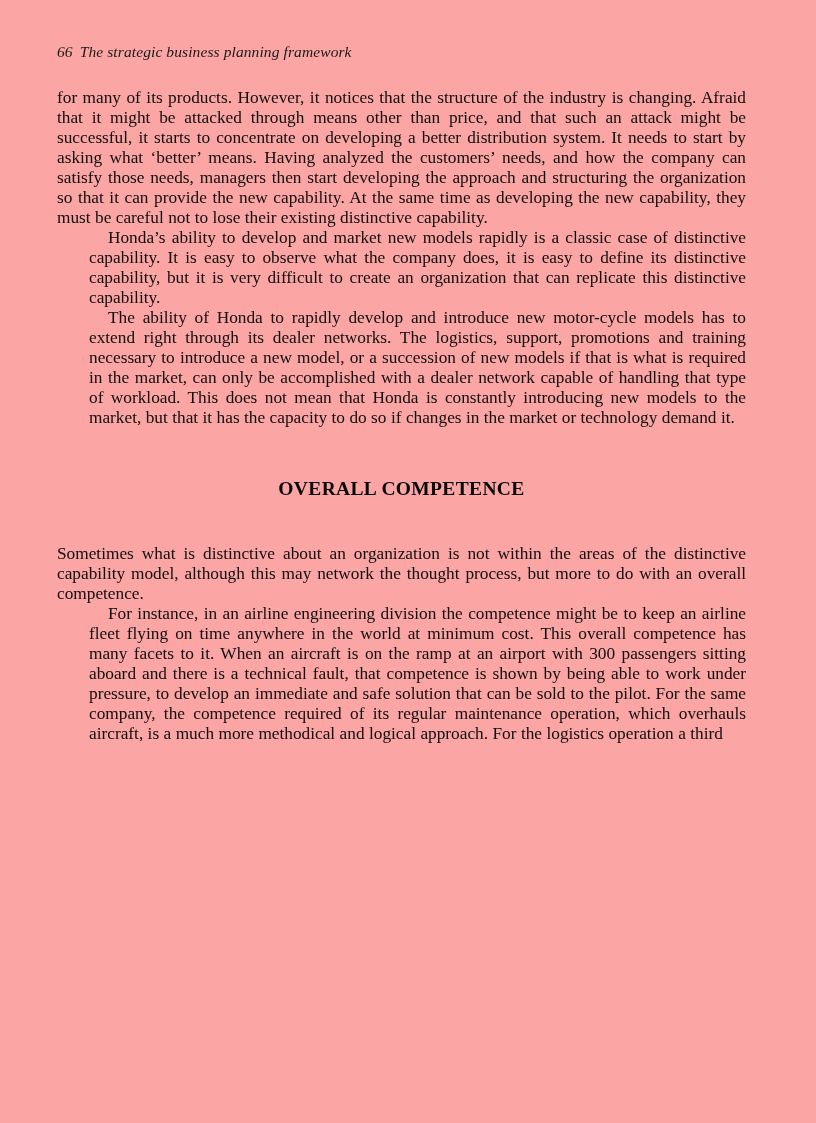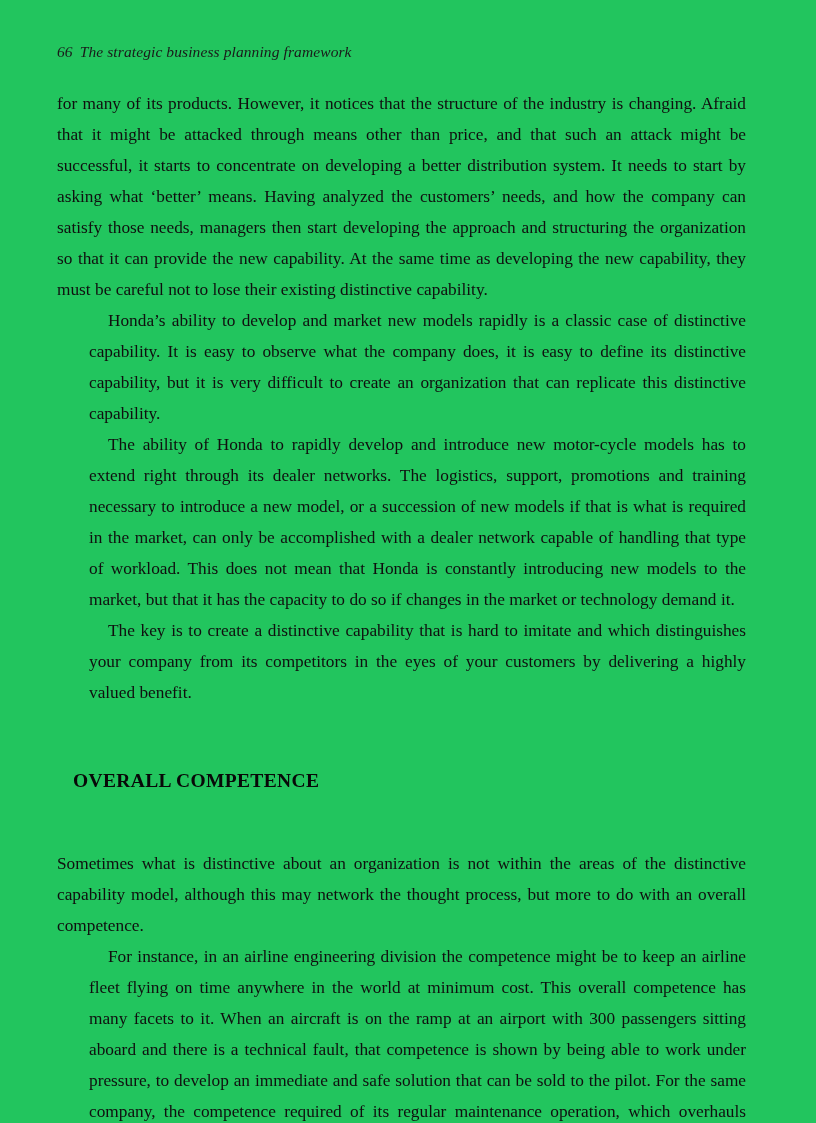--- a/index.html
+++ b/index.html
@@ -13,21 +13,21 @@
     height: 1123px;
     overflow: hidden;
     font-family: "Liberation Serif", "DejaVu Serif", serif;
     color: #100f0f;
     -webkit-font-smoothing: antialiased;
   }
   .page {
     position: relative;
     width: 816px;
     height: 1123px;
-    background: #22c55e;
+    background: #fca5a5;
     box-sizing: border-box;
   }
 
   
   .running-head {
     position: absolute;
     left: 57px;
     top: 42px;
     width: 690px;
     font-style: italic;
@@ -46,44 +46,44 @@
   .column {
     position: absolute;
     left: 57px;
     top: 88px;
     width: 689px;
   }
 
   p.body-text {
     margin: 0;
     font-size: 17.3px;
-    line-height: 31px;
+    line-height: 20px;
     text-align: justify;
     text-justify: inter-word;
     word-spacing: 0.1px;
     hyphens: none;
     color: #100f0f;
   }
   p.body-text.indent {
     text-indent: 19px;
     margin-left: 32px;
   }
   p.body-text.noindent {
     text-indent: 0;
   }
 
   
   p.body-text { text-align-last: left; }
 
   
   h2.section-heading {
-    margin: 16px;
+    margin: 4px;
     font-size: 19.5px;
     font-weight: bold;
-    text-align: left;
+    text-align: center;
     letter-spacing: 0.35px;
     color: #080808;
     font-family: "Liberation Serif", "DejaVu Serif", serif;
   }
   .space-before-heading { height: 46px; }
   .space-after-heading  { height: 40px; }
 </style>
 </head>
 <body>
 
@@ -94,21 +94,20 @@
   </div>
 
   <div class="column">
 
     <p class="body-text noindent">for many of its products. However, it notices that the structure of the industry is changing. Afraid that it might be attacked through means other than price, and that such an attack might be successful, it starts to concentrate on developing a better distribution system. It needs to start by asking what ‘better’ means. Having analyzed the customers’ needs, and how the company can satisfy those needs, managers then start developing the approach and structuring the organization so that it can provide the new capability. At the same time as developing the new capability, they must be careful not to lose their existing distinctive capability.</p>
 
     <p class="body-text indent">Honda’s ability to develop and market new models rapidly is a classic case of distinctive capability. It is easy to observe what the company does, it is easy to define its distinctive capability, but it is very difficult to create an organization that can replicate this distinctive capability.</p>
 
     <p class="body-text indent">The ability of Honda to rapidly develop and introduce new motor-cycle models has to extend right through its dealer networks. The logistics, support, promotions and training necessary to introduce a new model, or a succession of new models if that is what is required in the market, can only be accomplished with a dealer network capable of handling that type of workload. This does not mean that Honda is constantly introducing new models to the market, but that it has the capacity to do so if changes in the market or technology demand it.</p>
 
-    <p class="body-text indent">The key is to create a distinctive capability that is hard to imitate and which distinguishes your company from its competitors in the eyes of your customers by delivering a highly valued benefit.</p>
 
     <div class="space-before-heading"></div>
 
     <h2 class="section-heading">OVERALL COMPETENCE</h2>
 
     <div class="space-after-heading"></div>
 
     <p class="body-text noindent">Sometimes what is distinctive about an organization is not within the areas of the distinctive capability model, although this may network the thought process, but more to do with an overall competence.</p>
 
     <p class="body-text indent">For instance, in an airline engineering division the competence might be to keep an airline fleet flying on time anywhere in the world at minimum cost. This overall competence has many facets to it. When an aircraft is on the ramp at an airport with 300 passengers sitting aboard and there is a technical fault, that competence is shown by being able to work under pressure, to develop an immediate and safe solution that can be sold to the pilot. For the same company, the competence required of its regular maintenance operation, which overhauls aircraft, is a much more methodical and logical approach. For the logistics operation a third</p>

